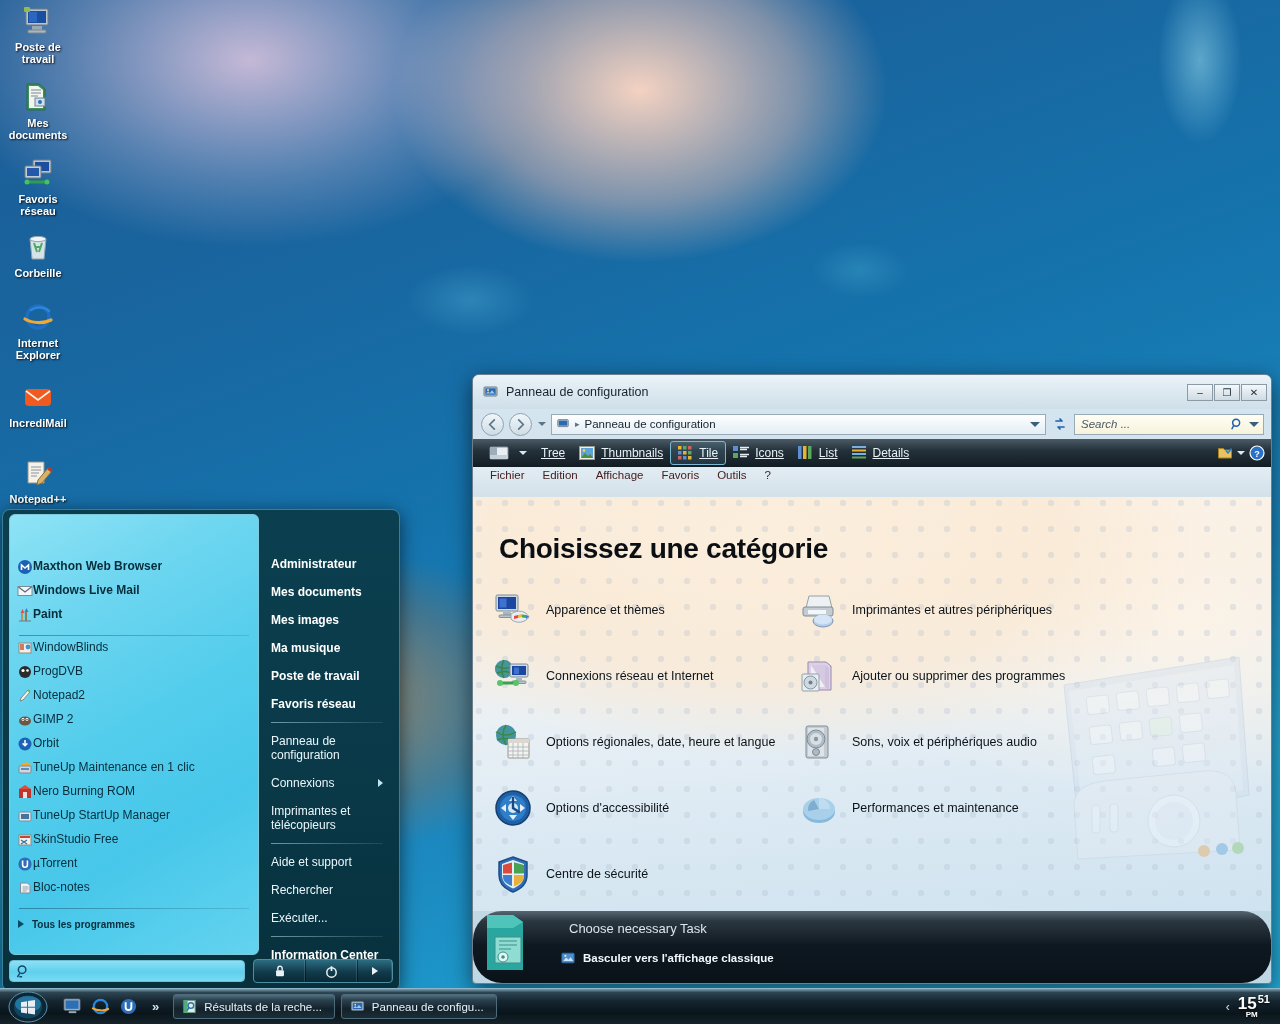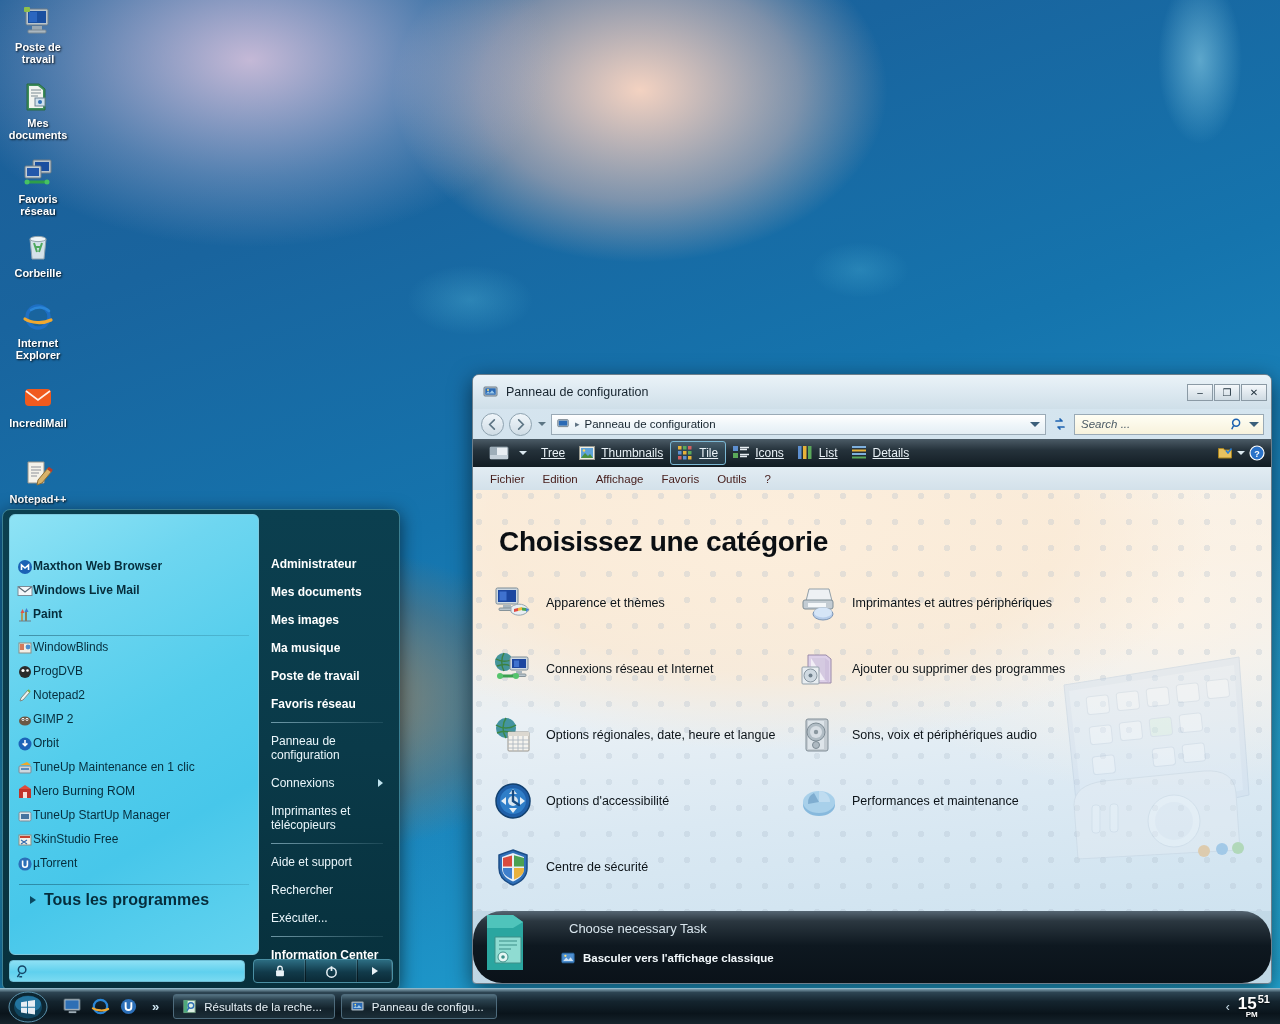--- a/index.html
+++ b/index.html
@@ -83,22 +83,22 @@
   }
   .sm-item.pinned { font-weight: bold; }
   .sm-item .ico { width: 16px; height: 16px; flex: none; }
   .sm-sep {
     height: 1px;
     margin: 4px 9px 4px 9px;
     background: linear-gradient(90deg, rgba(10,60,80,.45), rgba(10,60,80,.15));
   }
   #sm-allprogs {
     display: flex; align-items: center; gap: 8px;
-    padding: 0 20px; height: 22px;
-    font-size: 16px; font-weight: bold; color: #062d3c;
+    padding: 0 8px; height: 22px;
+    font-size: 10px; font-weight: bold; color: #062d3c;
     cursor: default;
   }
   .tri-right {
     width: 0; height: 0;
     border-left: 6px solid #0a4a63;
     border-top: 4px solid transparent;
     border-bottom: 4px solid transparent;
   }
 
   #sm-right {
@@ -254,22 +254,22 @@
   }
   .tb-dd {
     width: 0; height: 0; margin: 0 7px 0 3px;
     border-top: 4px solid #dbe8ef;
     border-left: 4px solid transparent;
     border-right: 4px solid transparent;
   }
   #tb-right { margin-left: auto; display: flex; align-items: center; gap: 4px; }
 
   #cp-menubar {
-    height: 23px;
-    display: flex; align-items: center;
+    height: 30px;
+    display: flex; 
     gap: 0;
     padding: 0 8px;
     background: linear-gradient(180deg, #e2ecf3 0%, #d3e1ea 100%);
     font-size: 11.5px; color: #3a1414;
   }
   .menu-item { padding: 2px 9px; cursor: default; color: #48201e; }
 
   #cp-content {
     flex: 1;
     position: relative;
@@ -573,20 +573,27 @@
             <path d="M4 8l6 4M10 8l-6 4" stroke="#3a6fb0" stroke-width="1.3"></path>
           </svg>
           <span>SkinStudio Free</span>
         </div>
         <div class="sm-item">
           <svg class="ico" viewBox="0 0 16 16">
             <circle cx="8" cy="8" r="6.6" fill="#2c6fb8"></circle>
             <path d="M5.6 4.6v4.2a2.4 2.4 0 004.8 0V4.6" fill="none" stroke="#ffffff" stroke-width="1.6"></path>
           </svg>
           <span>µTorrent</span>
+        </div>
+        <div class="sm-item">
+          <svg class="ico" viewBox="0 0 16 16">
+            <path d="M3.5 3h7l2.5 2.5V13h-9.5z" fill="#eef2f6" stroke="#7f8d98"></path>
+            <path d="M5.5 7h6M5.5 9h6M5.5 11h4" stroke="#95a2ab" stroke-width="1"></path>
+          </svg>
+          <span>Bloc-notes</span>
         </div>
 
         <div class="sm-sep"></div>
 
         <div id="sm-allprogs">
           <span class="tri-right"></span>
           <span>Tous les programmes</span>
         </div>
       </div>
 

